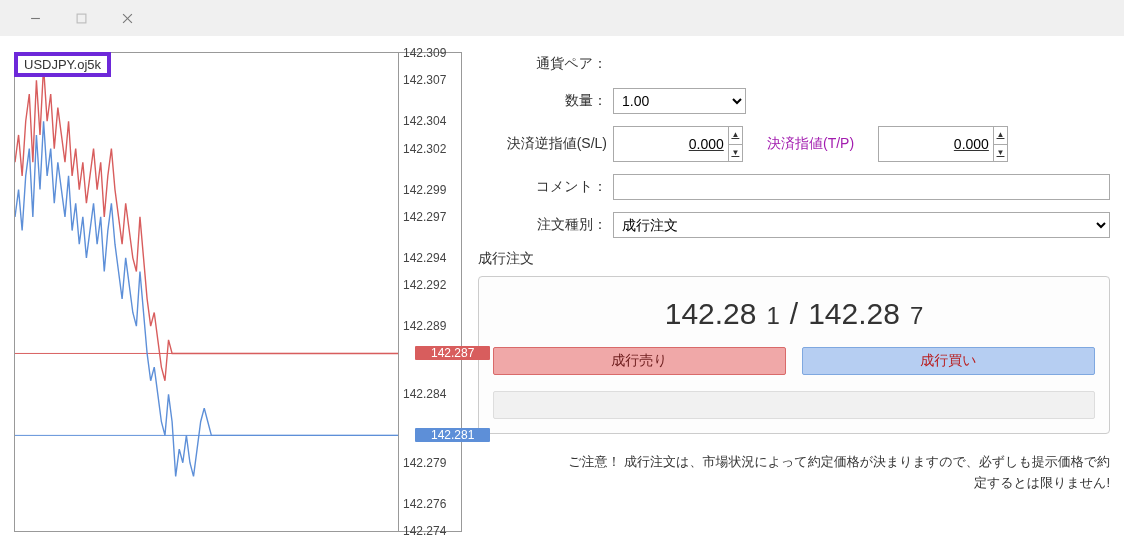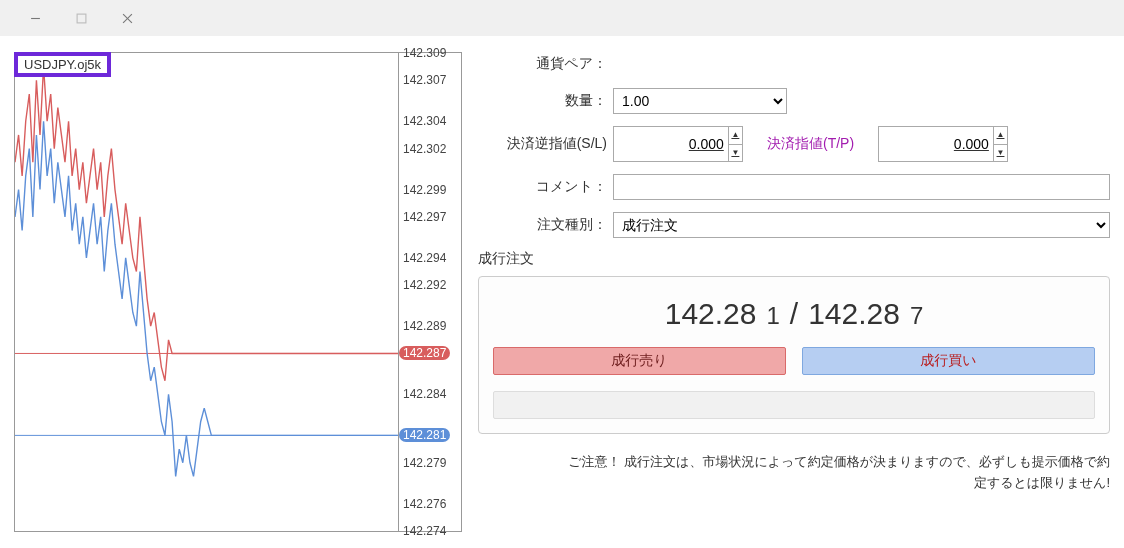--- a/index.html
+++ b/index.html
@@ -13,35 +13,35 @@
     .winbtn.disabled { color:#bbb; }
     .content { flex:1; display:flex; padding:16px 14px; gap:16px; }
 
     
     .chart-wrap { width:448px; border:1px solid #999; background:#fff; position:relative; }
     .chart-sym { position:absolute; top:-1px; left:-1px; background:#fff; border:4px solid #6d28d9; padding:1px 6px; font-size:13px; z-index:2; }
     .chart-body { position:absolute; inset:0; display:flex; }
     .chart-plot { flex:1; border-right:1px solid #999; position:relative; overflow:hidden; }
     .chart-axis { width:62px; position:relative; font-size:12px; color:#444; }
     .axis-label { position:absolute; left:4px; transform:translateY(-50%); white-space:nowrap; }
-    .axis-highlight { position:absolute; left:0; padding:0 4px; color:#fff; font-size:12px; transform:translateY(-50%); border-radius:7px; }
+    .axis-highlight { position:absolute; left:16px; padding:0 16px; color:#fff; font-size:12px; transform:translateY(-50%); border-radius:1px; }
     .axis-highlight.red { background:#d85d5d; }
     .axis-highlight.blue { background:#5d8fd8; }
     .stroke-blue { fill:none; stroke:#5d8fd8; stroke-width:1.4; }
     .stroke-red  { fill:none; stroke:#d85d5d; stroke-width:1.4; }
     .hline-red  { stroke:#d85d5d; stroke-width:1; }
     .hline-blue { stroke:#5d8fd8; stroke-width:1; }
 
     
     .form { flex:1; display:flex; flex-direction:column; }
     .row { display:flex; align-items:center; margin-bottom:12px; min-height:24px; }
     .lbl { width:135px; text-align:right; padding-right:6px; font-size:14px; color:#333; }
     .ctrl { flex:1; display:flex; align-items:center; gap:24px; }
     select.sel { height:26px; border:1px solid #aaa; background:#fff; font-size:14px; padding:0 4px; width:100%; }
-    select.sel.short { width:174px; flex:none; }
+    select.sel.short { width:133px; flex:none; }
     .numbox { display:flex; border:1px solid #aaa; height:36px; width:130px;text-decoration:underline; }
     .numbox input { border:0; outline:0; text-align:right; padding:0 4px; font-size:14px; width:100%; }
     .numbox .spin { display:flex; flex-direction:column; border-left:1px solid #aaa; width:16px; }
     .numbox .spin span { flex:1; display:flex; align-items:center; justify-content:center; font-size:8px; color:#333; line-height:1; cursor:pointer; user-select:none; }
     .numbox .spin span:first-child { border-bottom:1px solid #aaa; }
     input.txt { width:100%; height:26px; border:1px solid #aaa; padding:0 6px; font-size:14px; }
     .sub-lbl { font-size:14px; color:#a21caf; white-space:nowrap; }
 
     .exec-head { font-size:14px; color:#333; margin-bottom:8px; }
     .exec-box { border:1px solid #ccc; border-radius:4px; background:#fdfdfd; padding:20px 14px 14px; display:flex; flex-direction:column; align-items:center; gap:16px; }

